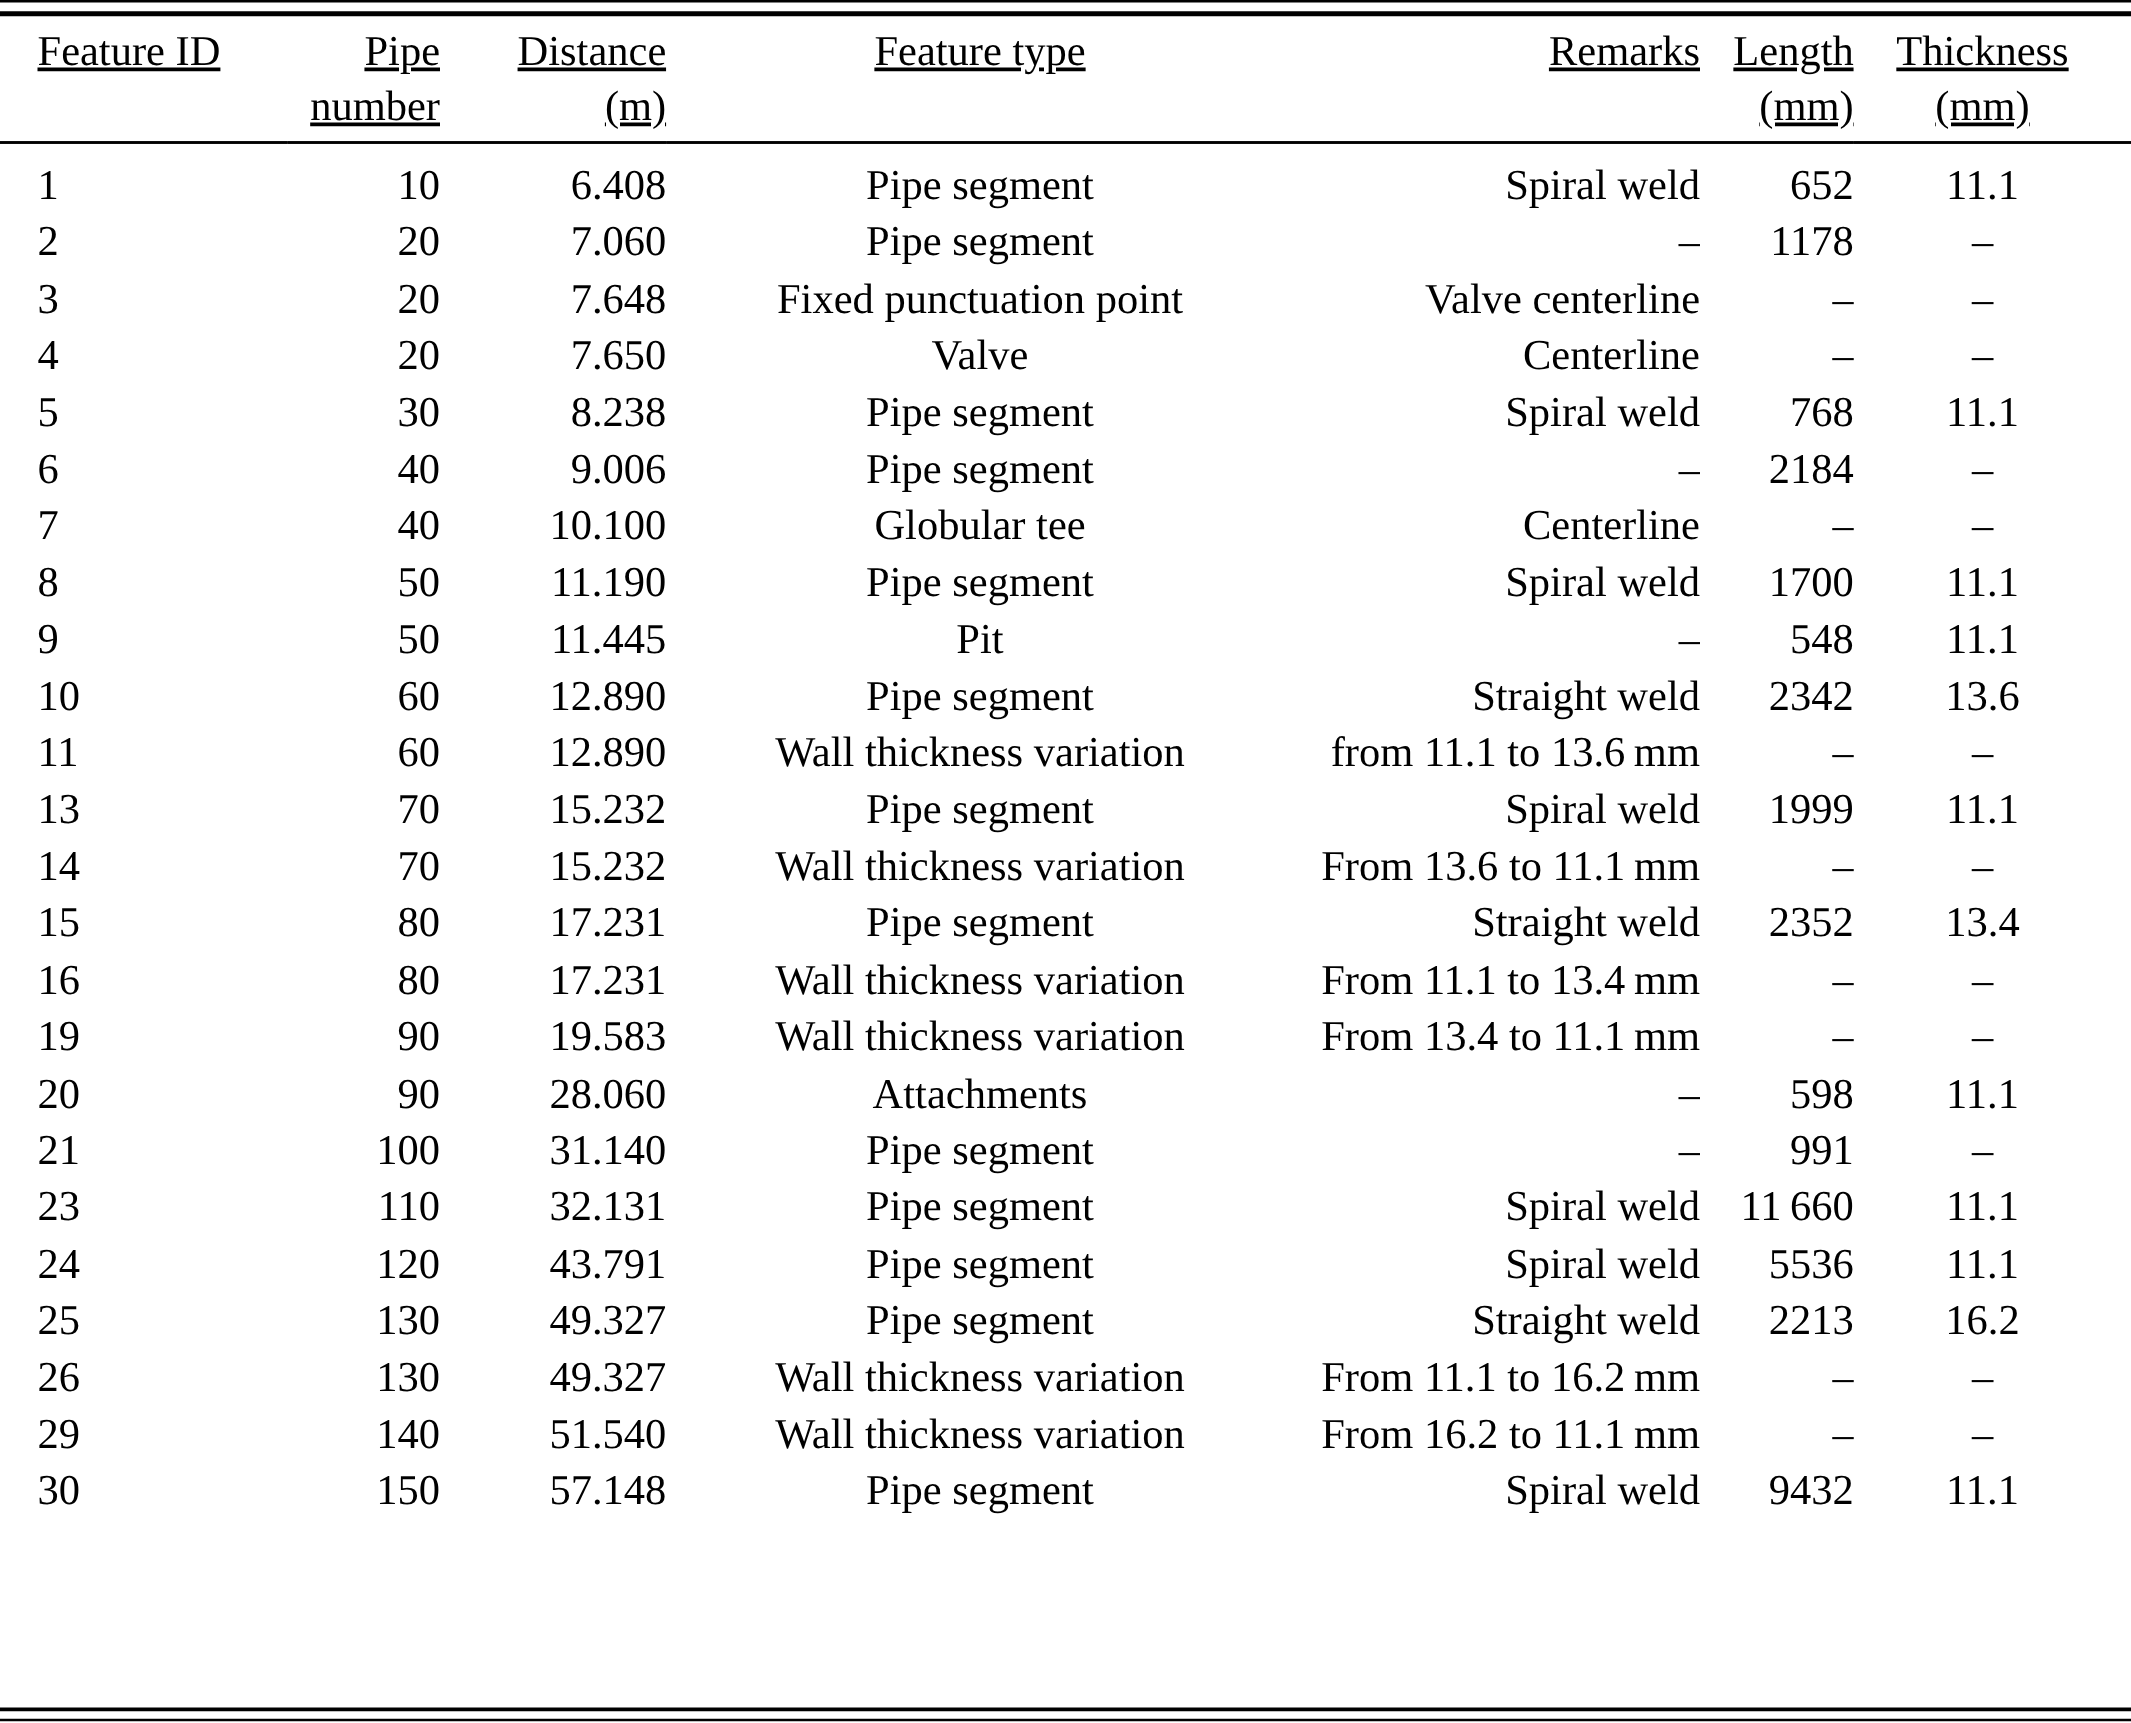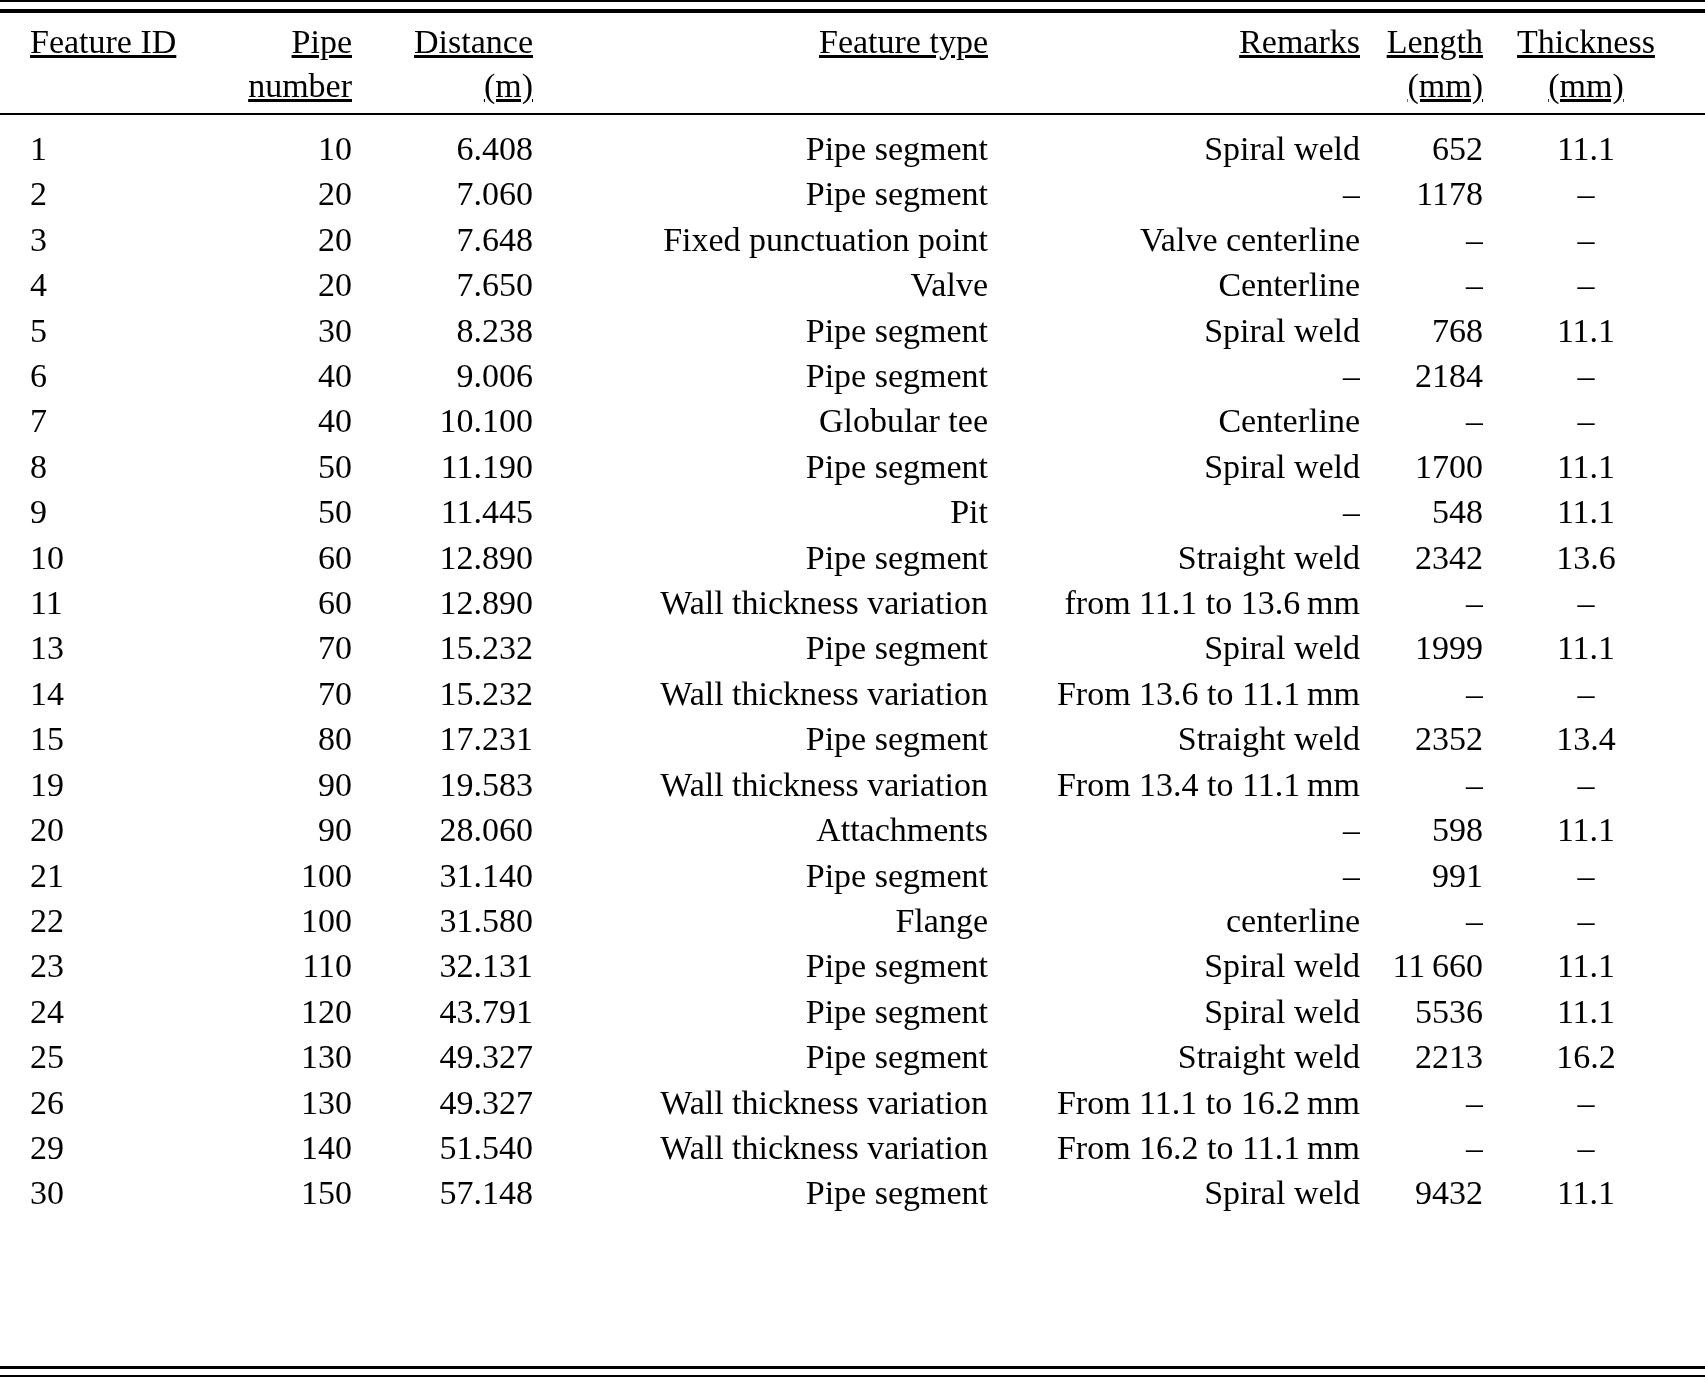--- a/index.html
+++ b/index.html
@@ -40,21 +40,21 @@
     padding: 0;
     font-weight: normal;
     box-sizing: border-box;
     white-space: nowrap;
     overflow: hidden;
   }
   
   .c0 { width: 230px; text-align: left;  padding-left: 30px; }
   .c1 { width: 122px; text-align: right; }
   .c2 { width: 181px; text-align: right; }
-  .c3 { width: 455px; text-align: right;  padding-left: 47px; margin-top: 32px; }
+  .c3 { width: 455px; text-align: center;  padding-left: 47px; margin-top: 32px; }
   .c4 { width: 372px; text-align: right;  padding-left: 2px; }
   .c5 { width: 123px; text-align: right; }
   .c6 { width: 222px; text-align: center; padding-right: 16px; }
 
   thead th {
     height: 101px;
     vertical-align: top;
     border-bottom: 2px solid #000000;
     padding-top: 7px;
     text-decoration: underline;
@@ -235,20 +235,29 @@
         <tr>
           <td class="c0">15</td>
           <td class="c1">80</td>
           <td class="c2">17.231</td>
           <td class="c3">Pipe segment</td>
           <td class="c4">Straight weld</td>
           <td class="c5">2352</td>
           <td class="c6">13.4</td>
         </tr>
         <tr>
+          <td class="c0">16</td>
+          <td class="c1">80</td>
+          <td class="c2">17.231</td>
+          <td class="c3">Wall thickness variation</td>
+          <td class="c4">From 11.1 to 13.4 mm</td>
+          <td class="c5">–</td>
+          <td class="c6">–</td>
+        </tr>
+        <tr>
           <td class="c0">19</td>
           <td class="c1">90</td>
           <td class="c2">19.583</td>
           <td class="c3">Wall thickness variation</td>
           <td class="c4">From 13.4 to 11.1 mm</td>
           <td class="c5">–</td>
           <td class="c6">–</td>
         </tr>
         <tr>
           <td class="c0">20</td>
@@ -262,29 +271,20 @@
         <tr>
           <td class="c0">21</td>
           <td class="c1">100</td>
           <td class="c2">31.140</td>
           <td class="c3">Pipe segment</td>
           <td class="c4">–</td>
           <td class="c5">991</td>
           <td class="c6">–</td>
         </tr>
         <tr>
-          <td class="c0">22</td>
-          <td class="c1">100</td>
-          <td class="c2">31.580</td>
-          <td class="c3">Flange</td>
-          <td class="c4">centerline</td>
-          <td class="c5">–</td>
-          <td class="c6">–</td>
-        </tr>
-        <tr>
           <td class="c0">23</td>
           <td class="c1">110</td>
           <td class="c2">32.131</td>
           <td class="c3">Pipe segment</td>
           <td class="c4">Spiral weld</td>
           <td class="c5">11 660</td>
           <td class="c6">11.1</td>
         </tr>
         <tr>
           <td class="c0">24</td>

